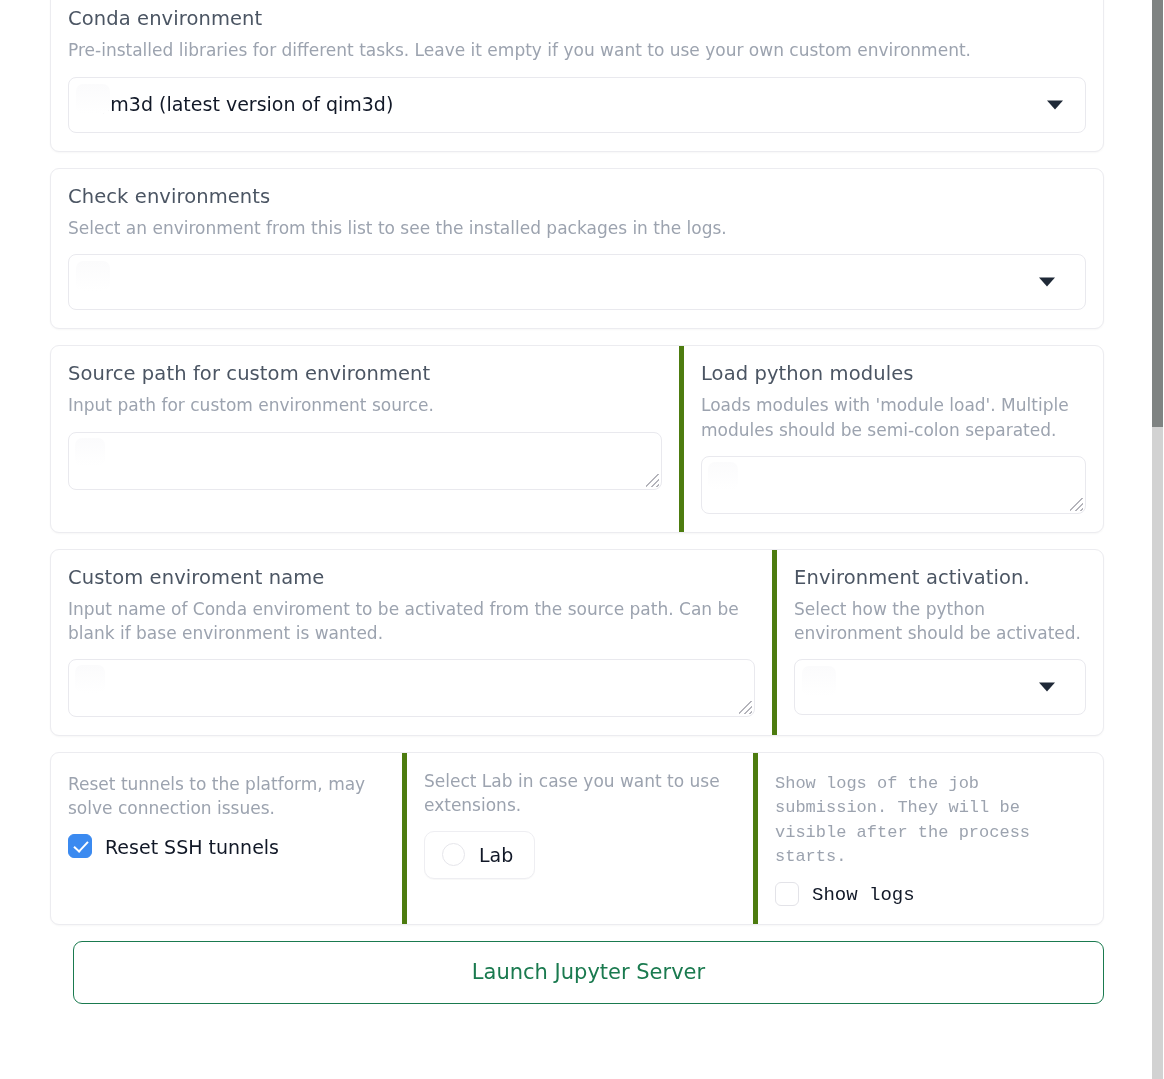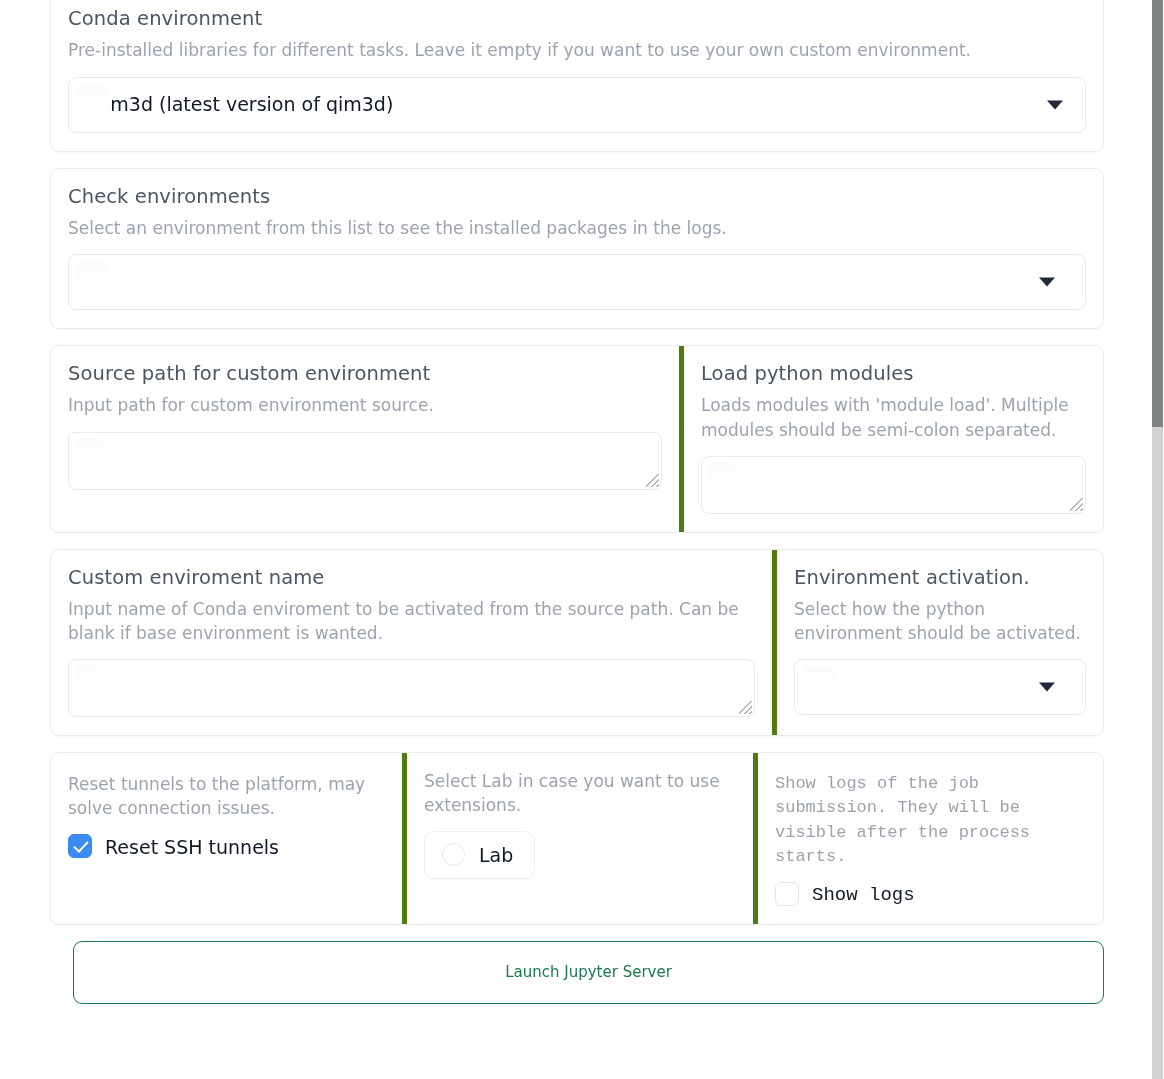--- a/index.html
+++ b/index.html
@@ -196,21 +196,21 @@
   
   .launch {
     display: flex;
     align-items: center;
     justify-content: center;
     height: 63px;
     border: 1px solid #1a7a4f;
     border-radius: 9px;
     background: #ffffff;
     color: #1a7a4f;
-    font-size: 15px;
+    font-size: 21px;
     cursor: pointer;
     margin-top: 4px;
     margin-left: 23px;
   }
 
   
   .scrollbar {
     position: absolute;
     right: 0; top: 0;
     width: 14px; height: 1079px;

